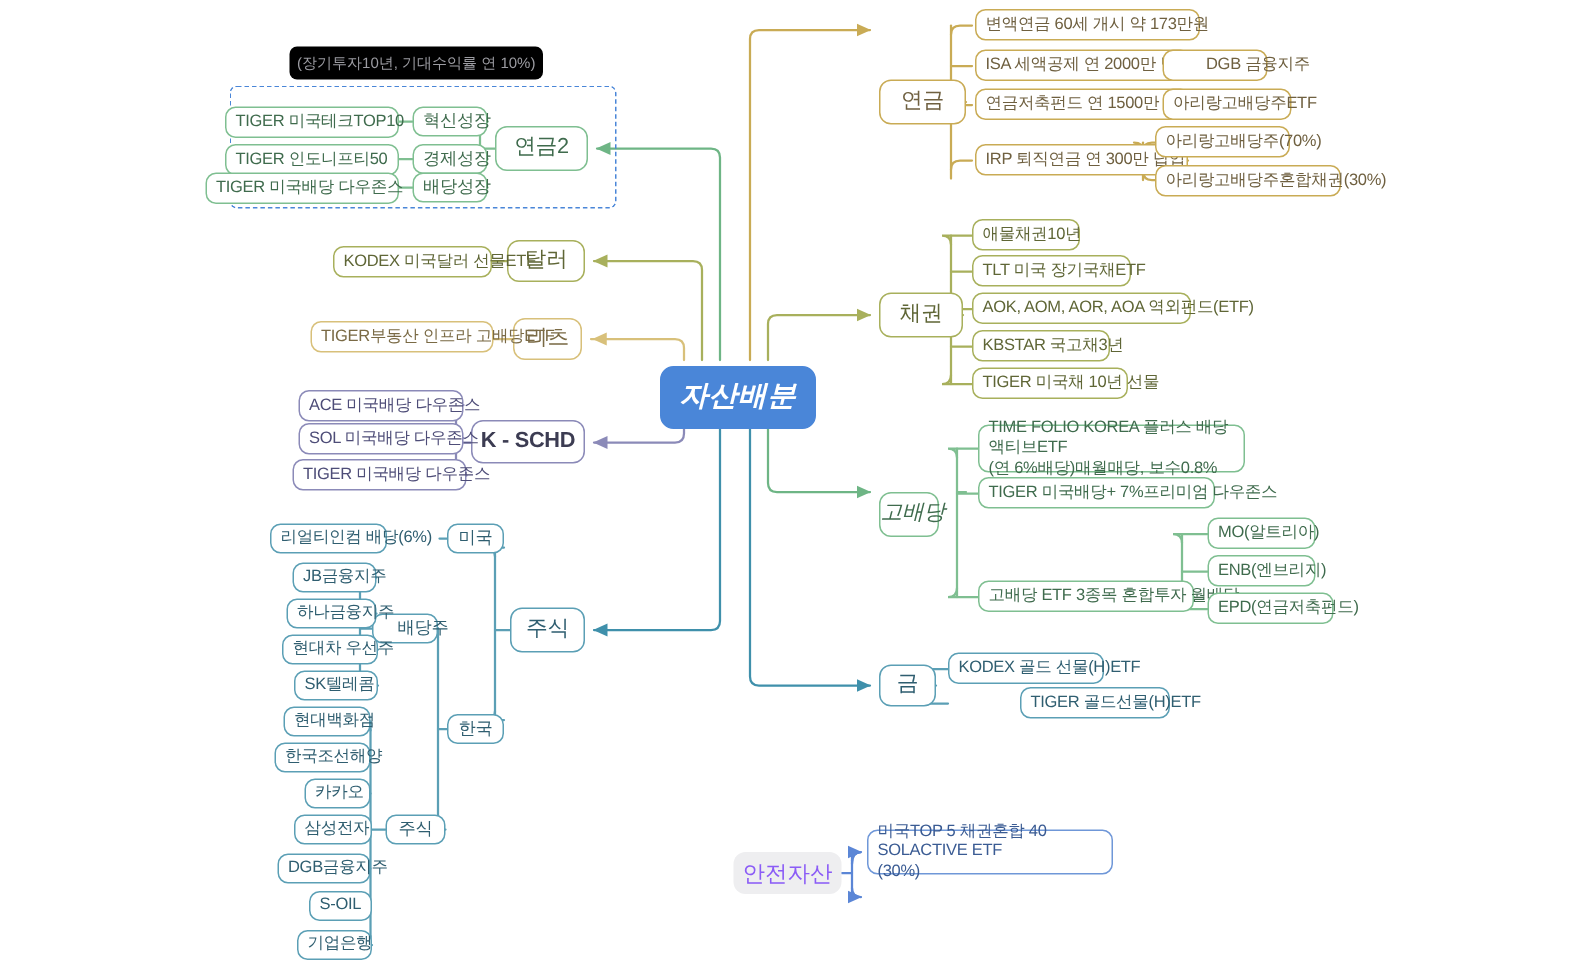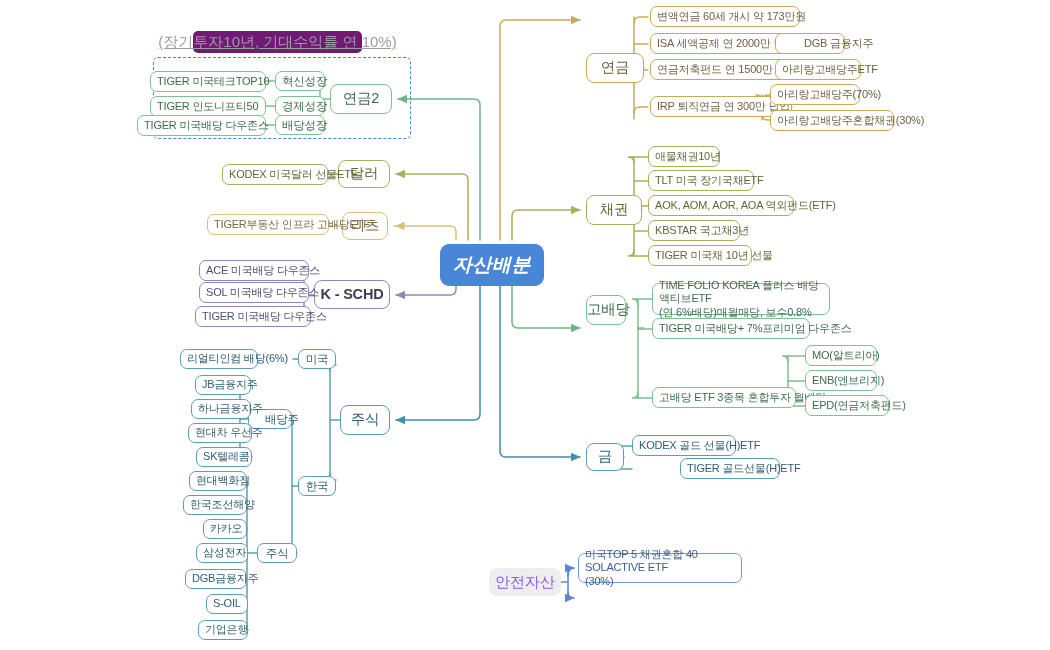--- a/index.html
+++ b/index.html
@@ -80,26 +80,25 @@
     border: 1.6px dashed #4a86d8;
     border-radius: 5px;
     background: transparent;
   }
   #pension2-caption {
     position: absolute;
     box-sizing: border-box;
     display: flex;
     align-items: center;
     justify-content: center;
-    background: #701a75;
+    background: #000000;
     border-radius: 5px;
     color: #9c9ca2;
-    font-size: 15px;
+    font-size: 10px;
     white-space: pre;
-    text-decoration: underline;
   }
   #safe-node {
     position: absolute;
     box-sizing: border-box;
     display: flex;
     align-items: center;
     justify-content: center;
     background: #eeeef0;
     border-radius: 8px;
     color: #8b5cf6;
@@ -402,21 +401,21 @@
   <div class="node leaf p-olive" style="left:648px; top:195px; width:146px; height:21px;">
     <span class="n-lbl">AOK, AOM, AOR, AOA 역외펀드(ETF)</span>
   </div>
   <div class="node leaf p-olive" style="left:648px; top:220px; width:92px; height:21px;">
     <span class="n-lbl">KBSTAR 국고채3년</span>
   </div>
   <div class="node leaf p-olive" style="left:648px; top:245px; width:104px; height:21px;">
     <span class="n-lbl">TIGER 미국채 10년 선물</span>
   </div>
 
-  <div class="node trunk p-green" style="left:586px; top:295px; width:40px; height:30px;">
+  <div class="node trunk p-green" style="left:586px; top:328px; width:40px; height:30px;font-style:italic;">
     <span class="n-lbl" style="text-align:center;">고배당</span>
   </div>
   <div class="node leaf p-green multi" style="left:652px; top:283px; width:178px; height:32px;">
     <span class="n-lbl">TIME FOLIO KOREA 플러스 배당 액티브ETF
 (연 6%배당)매월매당, 보수0.8%</span>
   </div>
   <div class="node leaf p-green" style="left:652px; top:318px; width:158px; height:21px;">
     <span class="n-lbl">TIGER 미국배당+ 7%프리미엄 다우존스</span>
   </div>
   <div class="node leaf p-green" style="left:652px; top:387px; width:144px; height:21px;">

